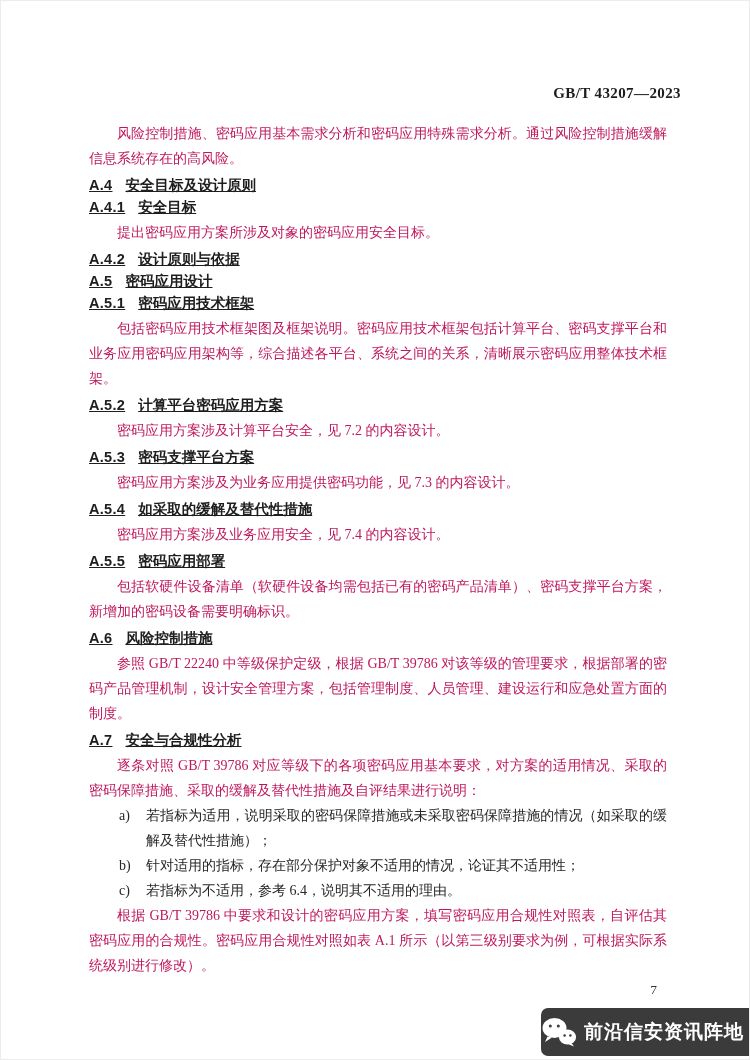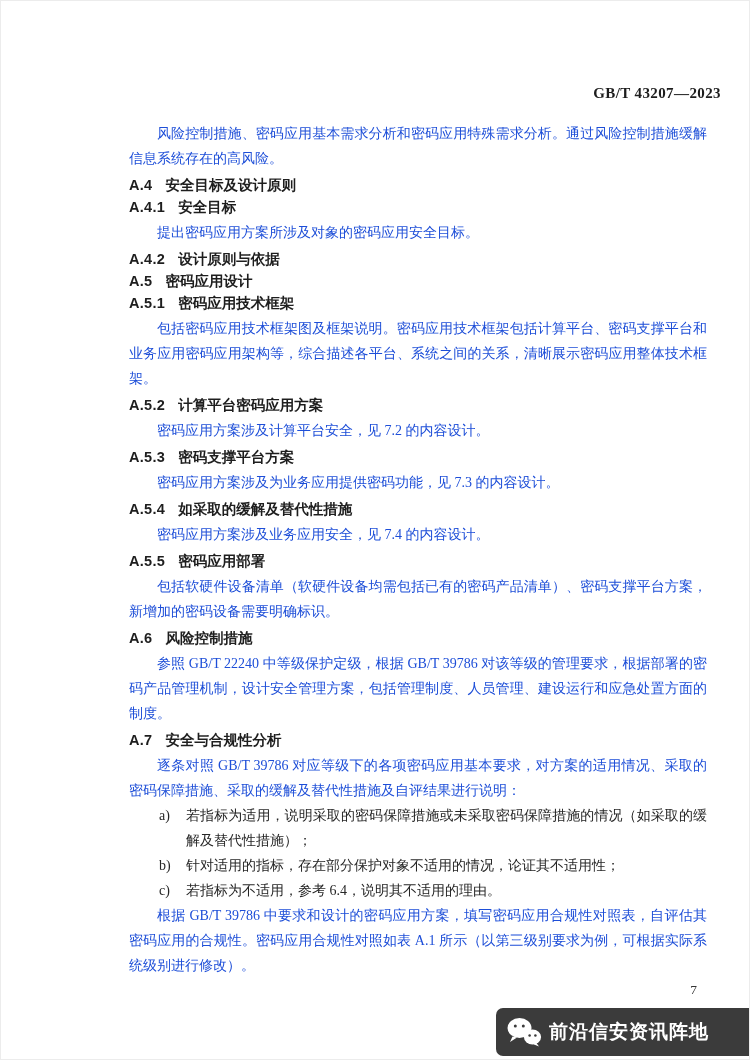--- a/index.html
+++ b/index.html
@@ -5,48 +5,48 @@
   html,body{margin:0;padding:0;}
   body{
     width:750px;height:1060px;overflow:hidden;background:#fdfdfd;
     font-family:"Liberation Serif","DejaVu Serif",serif;
   }
   .page{
     position:relative;width:750px;height:1060px;background:#ffffff;
     box-sizing:border-box;border:1px solid #ececec;
   }
   .content{
-    position:absolute;left:88px;top:84px;width:578px;color:#262626;margin-left:40px;
+    position:absolute;left:88px;top:84px;width:578px;color:#262626;
   }
   .doc-header{
     text-align:right;font-weight:bold;font-size:15px;line-height:16px;
     margin:0 -14px 20px 0;letter-spacing:.4px;color:#1d1d1d;
     font-family:"Liberation Serif","DejaVu Serif",serif;
   }
   .para{
     margin:0;font-size:14px;line-height:25px;text-indent:2em;
-    text-align:justify;color:#1d4ed8;
+    text-align:justify;color:#be185d;
   }
   .heading{
     display:flex;align-items:baseline;font-family:"Liberation Sans","DejaVu Sans",sans-serif;
-    font-weight:700;font-size:14.5px;line-height:16px;margin:6px 0 5px 0;color:#1e1e1e;
+    font-weight:700;font-size:14.5px;line-height:16px;margin:6px 0 5px 0;color:#1e1e1e;text-decoration:underline;
   }
   .hnum{margin-right:13px;letter-spacing:.3px;}
   .list{margin:0;}
   .li{display:flex;padding-left:30px;font-size:14px;line-height:25px;}
   .li-marker{width:27px;flex:0 0 27px;}
   .li-text{flex:1;text-align:justify;}
   .page-number{
     text-align:right;font-size:13.5px;line-height:20px;margin:2px 10px 0 0;color:#333;
   }
   .watermark{
-    position:absolute;right:0;bottom:3px;width:253px;height:48px;
+    position:absolute;right:0;bottom:3px;width:208px;height:48px;
     background:#3b3b3b;border-radius:7px 0 0 7px;
     display:flex;align-items:center;justify-content:flex-start;
-    padding-left:10px;box-sizing:border-box;
+    box-sizing:border-box;
   }
   .wm-label{
     color:#ffffff;font-family:"Liberation Sans","DejaVu Sans",sans-serif;
     font-size:19px;font-weight:700;letter-spacing:1px;margin-left:7px;white-space:nowrap;
   }
   .wm-icon{flex:0 0 auto;display:block;}
 </style>
 </head>
 <body>
 

